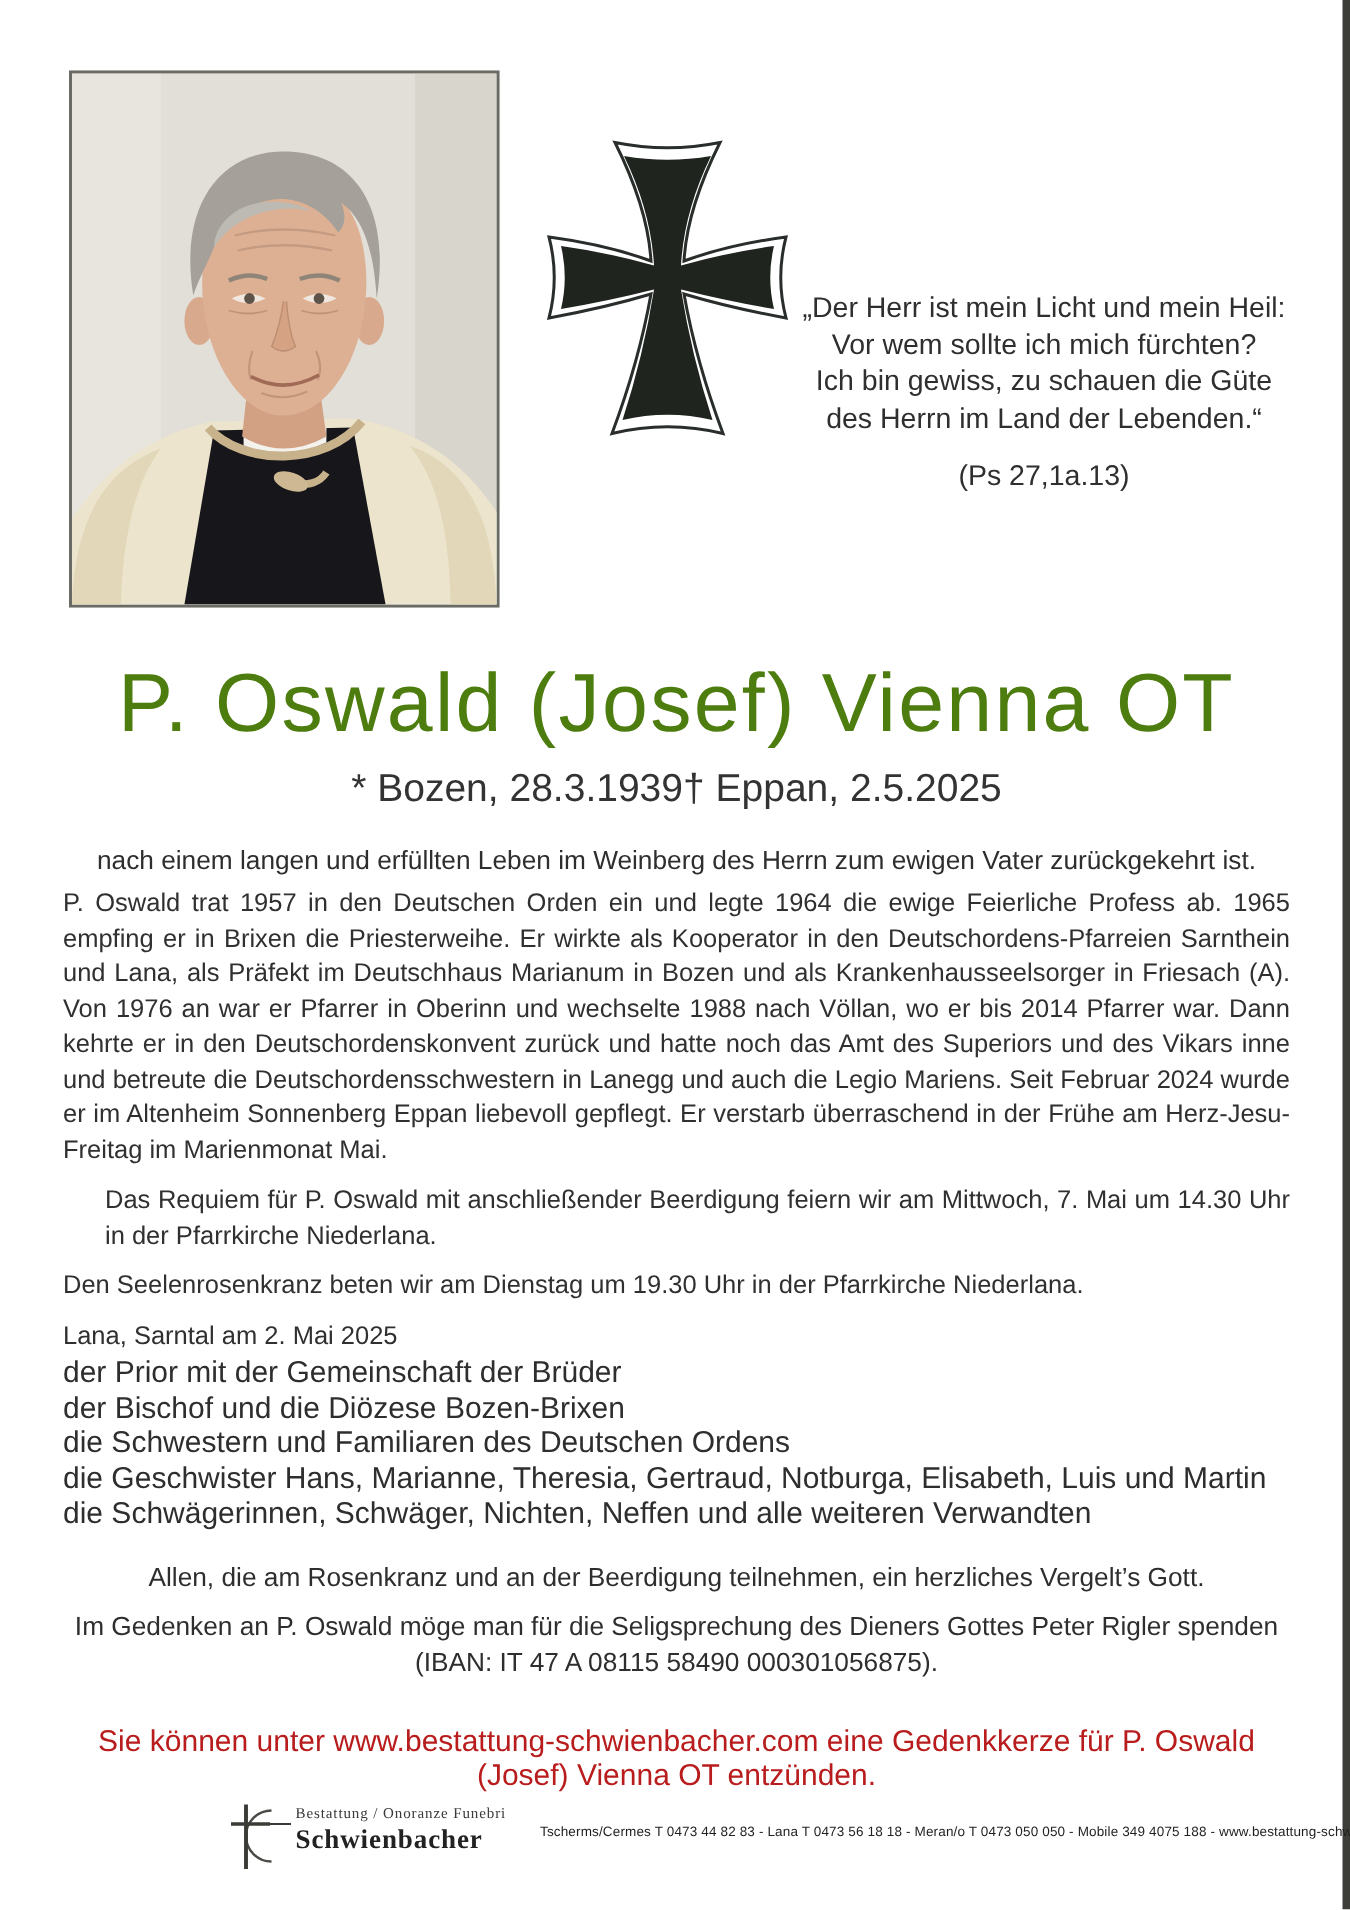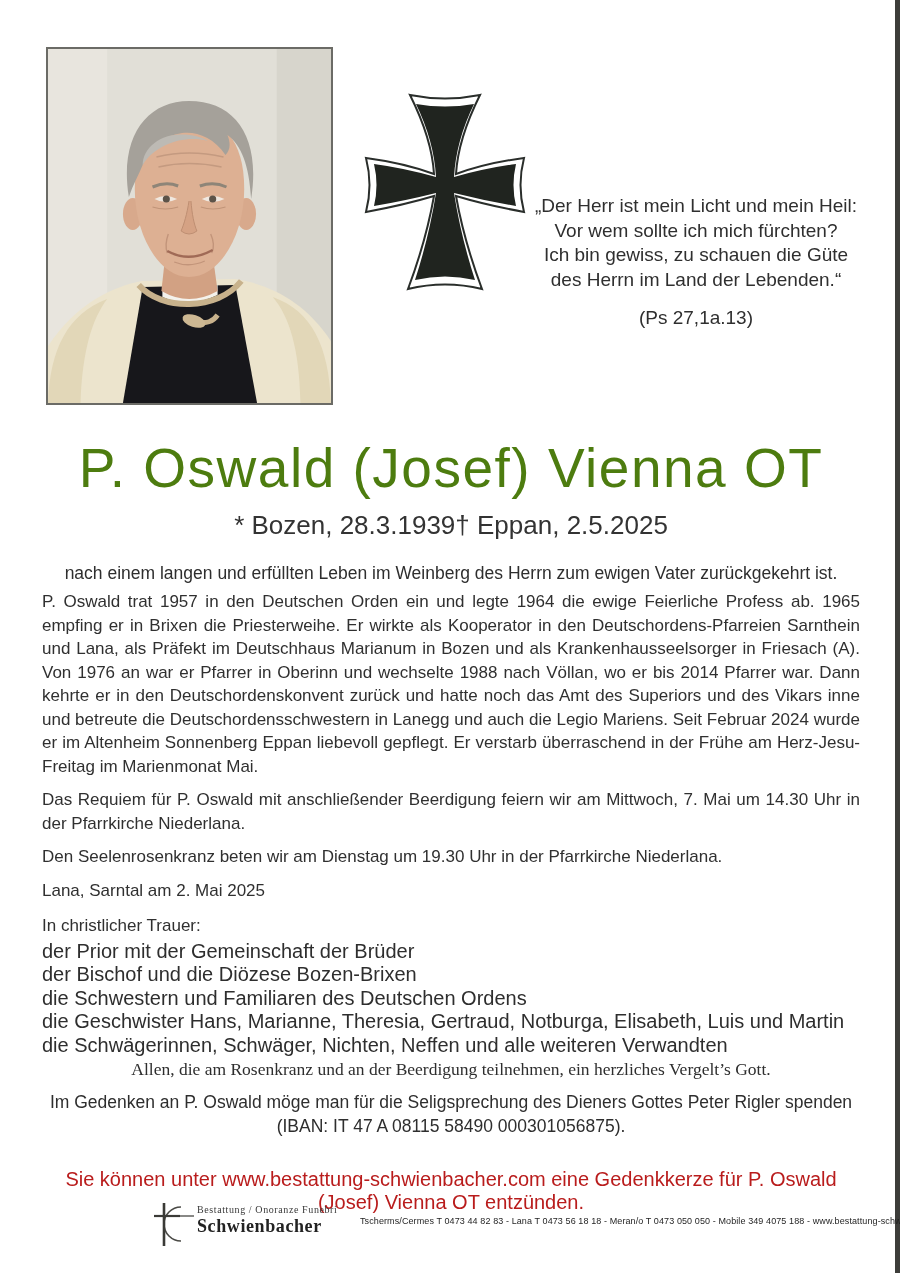--- a/index.html
+++ b/index.html
@@ -26,27 +26,27 @@
 
   
   .main{position:absolute;left:42px;top:424px;width:818px;}
   .center{text-align:center;}
   .announce{font-size:17.5px;letter-spacing:.2px;}
   .name{margin-top:12px;font-size:55px;font-weight:400;letter-spacing:1.5px;color:#4d7c0f;white-space:nowrap;}
   .dates{margin-top:10px;display:flex;justify-content:center;font-size:26px;color:#333;}
   .intro{margin-top:22px;font-size:17.5px;}
   .body-text{font-size:17px;line-height:23.5px;color:#303030;}
   .bio{margin-top:6px;text-align:justify;}
-  .requiem{margin-top:10px;text-align:justify;}
+  .requiem{margin-top:10px;text-align:justify;margin-left:28px;}
   .rosary{margin-top:10px;}
   .dateline{margin-top:10px;}
   .mourn-head{margin-top:12px;}
   .mourners{margin-top:2px;}
   .mourner{font-size:20px;line-height:23.5px;}
-  .thanks{margin-top:2px;font-size:17.5px;font-family:Liberation Serif, serif;}
+  .thanks{margin-top:19px;font-size:17.5px;}
   .donation{margin-top:10px;font-size:17.5px;line-height:24px;}
   .candle{margin-top:30px;font-size:20px;color:#b91c1c;}
 
   
   .footer{position:absolute;left:0;top:1196px;width:900px;height:60px;}
   .logo{position:absolute;left:150px;top:4px;width:46px;height:48px;}
   .logo svg{display:block;width:100%;height:100%;}
   .brand{position:absolute;left:197px;top:8px;}
   .tagline{font-family:"Liberation Serif",serif;font-size:10px;letter-spacing:.6px;color:#3a3a3a;white-space:nowrap;}
   .company{font-family:"Liberation Serif",serif;font-size:18px;font-weight:bold;letter-spacing:.6px;color:#222;margin-top:1px;}
@@ -129,21 +129,20 @@
     <div class="name center">P. Oswald (Josef) Vienna OT</div>
     <div class="dates">
       <span>* Bozen, 28.3.1939</span>
       <span>† Eppan, 2.5.2025</span>
     </div>
     <div class="intro center">nach einem langen und erfüllten Leben im Weinberg des Herrn zum ewigen Vater zurückgekehrt ist.</div>
     <div class="bio body-text">P. Oswald trat 1957 in den Deutschen Orden ein und legte 1964 die ewige Feierliche Profess ab. 1965 empfing er in Brixen die Priesterweihe. Er wirkte als Kooperator in den Deutschordens-Pfarreien Sarnthein und Lana, als Präfekt im Deutschhaus Marianum in Bozen und als Krankenhausseelsorger in Friesach (A). Von 1976 an war er Pfarrer in Oberinn und wechselte 1988 nach Völlan, wo er bis 2014 Pfarrer war. Dann kehrte er in den Deutschordenskonvent zurück und hatte noch das Amt des Superiors und des Vikars inne und betreute die Deutschordensschwestern in Lanegg und auch die Legio Mariens. Seit Februar 2024 wurde er im Altenheim Sonnenberg Eppan liebevoll gepflegt. Er verstarb überraschend in der Frühe am Herz-Jesu-Freitag im Marienmonat Mai.</div>
     <div class="requiem body-text">Das Requiem für P. Oswald mit anschließender Beerdigung feiern wir am Mittwoch, 7. Mai um 14.30 Uhr in der Pfarrkirche Niederlana.</div>
     <div class="rosary body-text">Den Seelenrosenkranz beten wir am Dienstag um 19.30 Uhr in der Pfarrkirche Niederlana.</div>
     <div class="dateline body-text">Lana, Sarntal am 2. Mai 2025</div>
-    <div class="mourn-head body-text">In christlicher Trauer:</div>
     <div class="mourners">
       <div class="mourner">der Prior mit der Gemeinschaft der Brüder</div>
       <div class="mourner">der Bischof und die Diözese Bozen-Brixen</div>
       <div class="mourner">die Schwestern und Familiaren des Deutschen Ordens</div>
       <div class="mourner">die Geschwister Hans, Marianne, Theresia, Gertraud, Notburga, Elisabeth, Luis und Martin</div>
       <div class="mourner">die Schwägerinnen, Schwäger, Nichten, Neffen und alle weiteren Verwandten</div>
     </div>
     <div class="thanks center">Allen, die am Rosenkranz und an der Beerdigung teilnehmen, ein herzliches Vergelt’s Gott.</div>
     <div class="donation center">
       <div>Im Gedenken an P. Oswald möge man für die Seligsprechung des Dieners Gottes Peter Rigler spenden</div>

